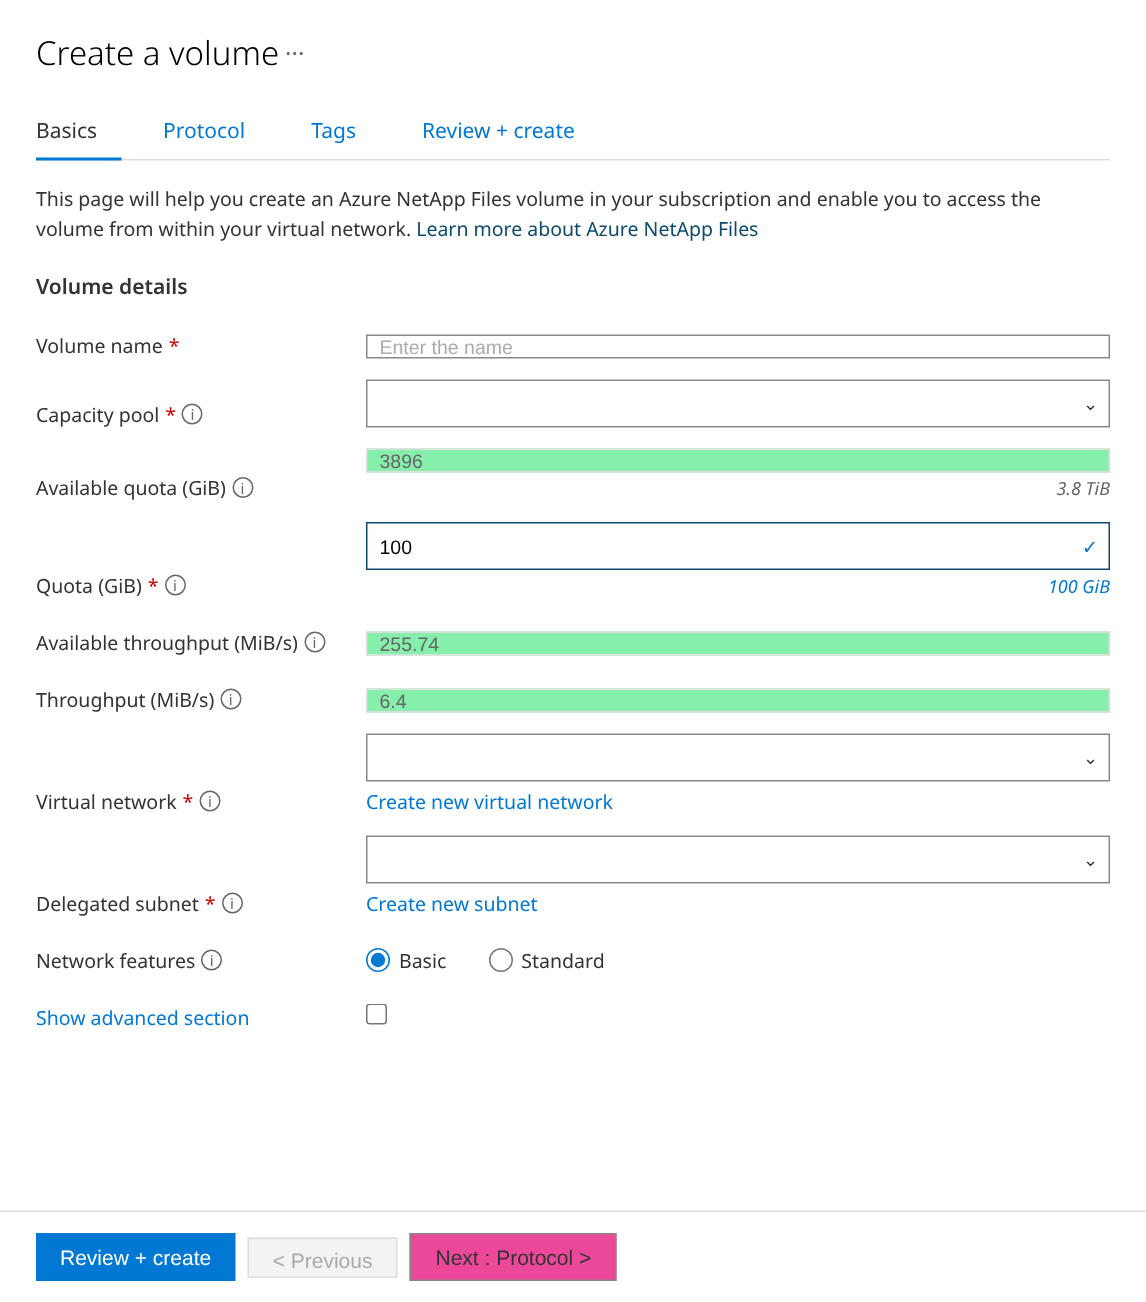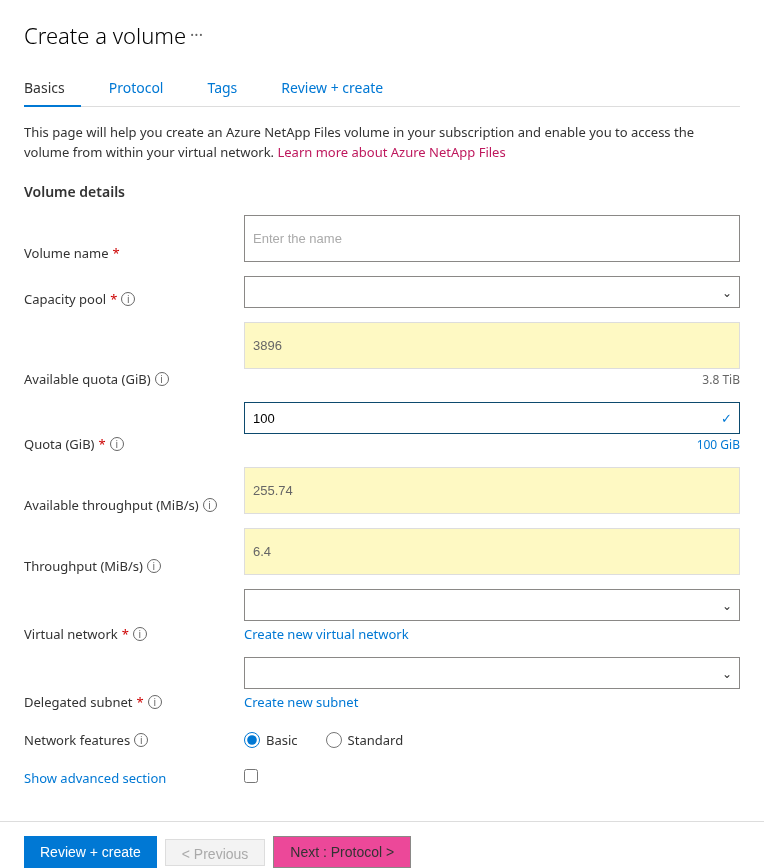--- a/index.html
+++ b/index.html
@@ -54,21 +54,21 @@
     .tab:first-child {
       padding-left: 0;
     }
     .description {
       font-size: 13px;
       color: #333;
       margin-bottom: 20px;
       line-height: 1.5;
     }
     .description a {
-      color: #be185d;
+      color: #0c4a6e;
       text-decoration: none;
     }
     .section-title {
       font-weight: 600;
       font-size: 14px;
       margin-bottom: 14px;
     }
     .form-row {
       display: flex;
       align-items: flex-end;
@@ -98,32 +98,32 @@
       color: #666;
       cursor: pointer;
     }
     .form-control-wrap {
       flex: 1;
       display: flex;
       flex-direction: column;
     }
     .form-input {
       width: 100%;
-      height: 47px;
+      height: 16px;
       border: 1px solid #8a8886;
       padding: 0 8px;
       font-size: 13px;
       outline: none;
       background: #fff;
     }
     .form-input::placeholder {
       color: #aaa;
     }
     .form-input.readonly {
-      background: #fef9c3;
+      background: #86efac;
       color: #666;
       border: 1px solid #ddd;
     }
     .select-wrap {
       position: relative;
       width: 100%;
     }
     .select-wrap select {
       width: 100%;
       height: 32px;
@@ -142,20 +142,21 @@
       transform: translateY(-50%);
       pointer-events: none;
       color: #333;
       font-size: 12px;
     }
     .field-hint {
       font-size: 12px;
       color: #666;
       text-align: right;
       margin-top: 2px;
+      font-style: italic;
     }
     .field-hint.blue {
       color: #0078d4;
     }
     .create-link {
       color: #0078d4;
       cursor: pointer;
       font-size: 13px;
       text-decoration: none;
       margin-top: 4px;

